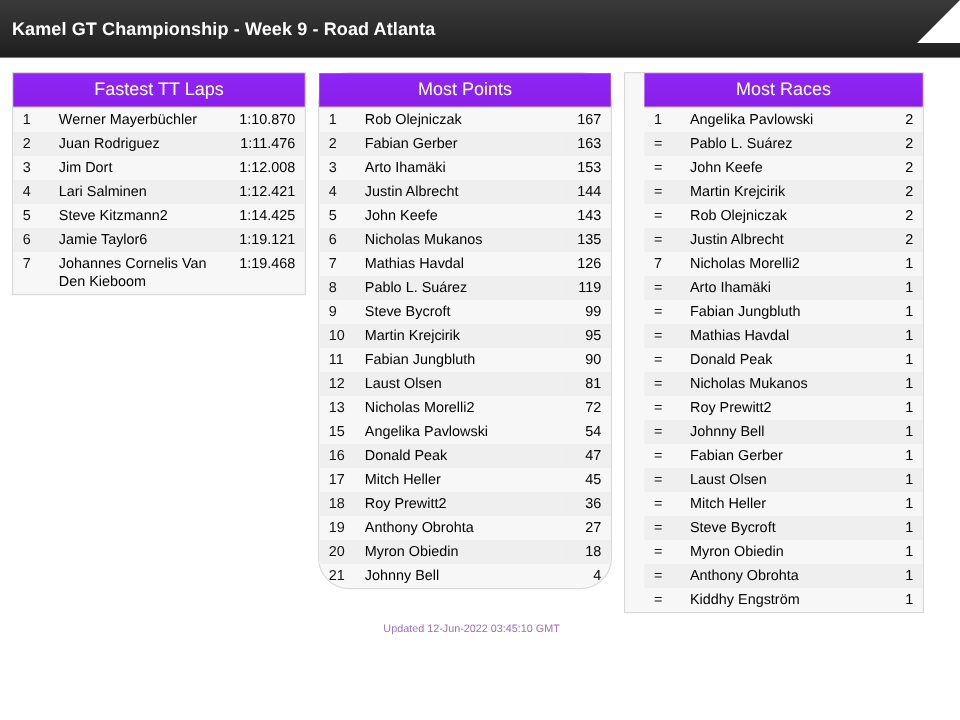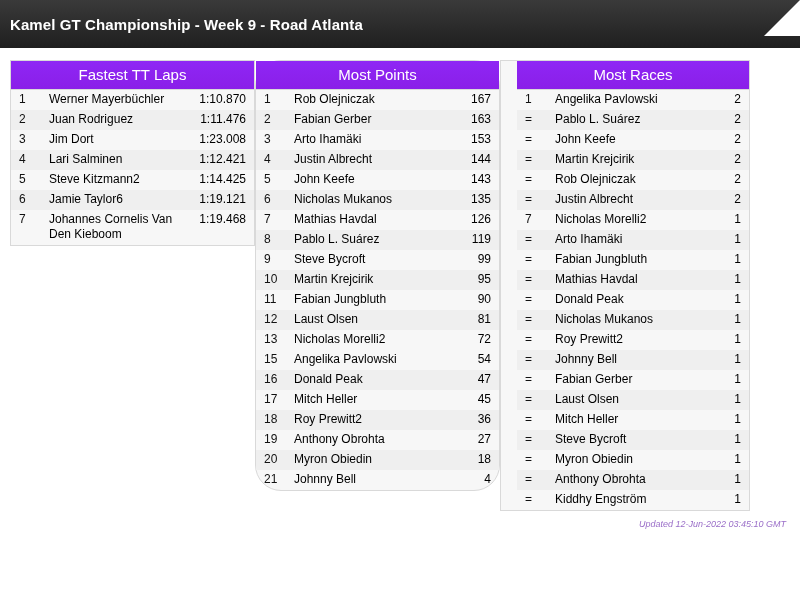--- a/index.html
+++ b/index.html
@@ -38,20 +38,21 @@
     top: 0;
     width: 36px;
     height: 36px;
     background: #ffffff;
     clip-path: polygon(100% 0, 100% 100%, 0 100%);
   }
 
   
   .boards {
     display: flex;
+    gap: 10px;
     padding: 12px 10px 0 10px;
     align-items: flex-start;
   }
   .board {
     border: 1px solid #d9d9d9;
     background: #f7f7f7;
     box-sizing: border-box;
   }
   .board.tt      { width: 245px; }
   .board.points  { width: 245px; border-radius: 26px; }
@@ -88,25 +89,24 @@
     margin-top: 24px;
   }
   .col-val {
     text-align: right;
     padding-right: 8px !important;
     white-space: nowrap;
   }
   .row-alt { background: #efefef; }
 
   .updated {
-    text-align: right;
+    text-align: center;
     font-size: 9px;
     color: #9a6ec8;
     padding: 8px 14px 0 0;
-    font-style: italic;
   }
 </style>
 </head>
 <body>
 
 <div class="banner">
   <div class="banner-title">Kamel GT Championship - Week 9 - Road Atlanta</div>
   <div class="banner-notch"></div>
 </div>
 
@@ -122,21 +122,21 @@
             <td class="col-val">1:10.870</td>
           </tr>
           <tr class="row-alt">
             <td class="col-pos">2</td>
             <td class="col-name">Juan Rodriguez</td>
             <td class="col-val">1:11.476</td>
           </tr>
           <tr class="">
             <td class="col-pos">3</td>
             <td class="col-name">Jim Dort</td>
-            <td class="col-val">1:23.008</td>
+            <td class="col-val">1:12.008</td>
           </tr>
           <tr class="row-alt">
             <td class="col-pos">4</td>
             <td class="col-name">Lari Salminen</td>
             <td class="col-val">1:12.421</td>
           </tr>
           <tr class="">
             <td class="col-pos">5</td>
             <td class="col-name">Steve Kitzmann2</td>
             <td class="col-val">1:14.425</td>

